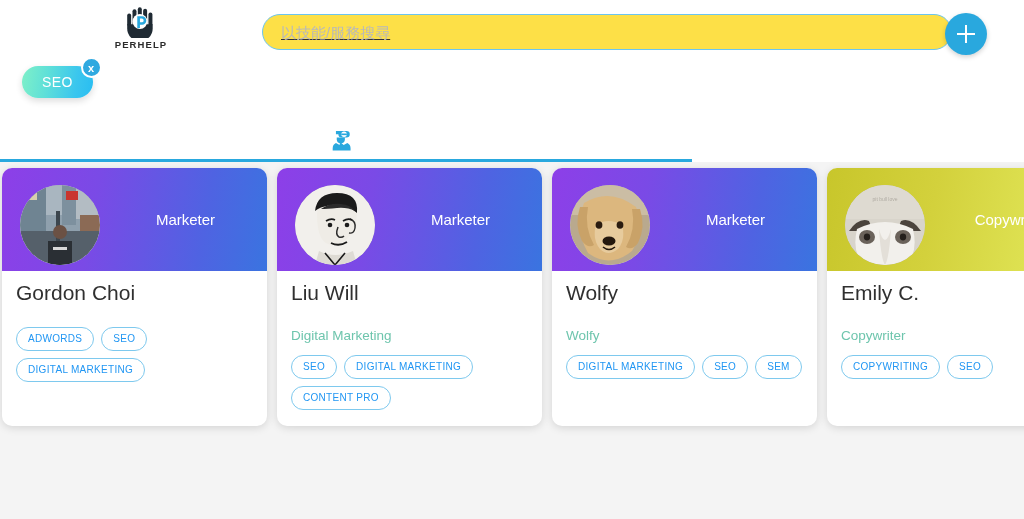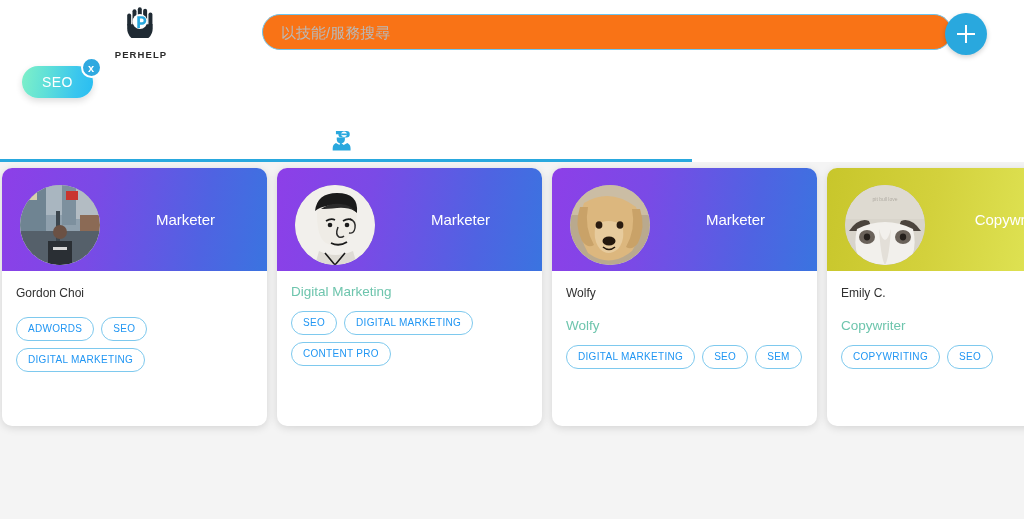--- a/index.html
+++ b/index.html
@@ -36,41 +36,42 @@
     flex-direction: column;
     align-items: center;
     justify-content: flex-start;
   }
   .logo-mark { width: 34px; height: 34px; display:block; }
   .logo-text {
     font-size: 9.5px;
     font-weight: bold;
     letter-spacing: 1.1px;
     color: #2b2b2b;
-    margin-top: 11px;
+    margin-top: 1px;
   }
 
   .search-wrap {
     position: absolute;
     left: 262px;
     top: 14px;
     width: 690px;
     height: 36px;
   }
   .search-input {
     width: 100%;
     height: 36px;
     border: 1px solid #6cc5f0;
     border-radius: 18px;
-    background: #f97316;
+    background: #fde047;
     outline: none;
     padding: 0 18px;
     font-size: 15px;
     font-family: "Liberation Sans", sans-serif;
     color: #333;
+    text-decoration: underline;
   }
   .search-input::placeholder { color: #b9b9b9; }
 
   .add-btn {
     position: absolute;
     left: 945px;
     top: 13px;
     width: 42px;
     height: 42px;
     border-radius: 50%;
@@ -217,24 +218,24 @@
     font-size: 15px;
     white-space: nowrap;
     overflow: hidden;
   }
 
   .card-body {
     flex: 1;
     padding: 12px 14px 10px 14px;
   }
   .person-name {
-    font-size: 12px;
+    font-size: 21px;
     color: #303030;
     line-height: 20px;
-    margin-bottom: 14px;
+    margin-bottom: 24px;
   }
   .person-sub {
     font-size: 13.5px;
     color: #6ec5ad;
     line-height: 18px;
     margin-bottom: 10px;
   }
   .tag-list {
     display: flex;
     flex-wrap: wrap;
@@ -371,20 +372,21 @@
             <path d="M43 42 q-3 8 1 10 q3 1 5 -1" fill="none" stroke="#2b2b2b" stroke-width="1.5"></path>
             <path d="M36 58 q8 4 16 -1" fill="none" stroke="#1b1b1b" stroke-width="1.8"></path>
             <path d="M24 66 q16 8 34 0 l4 14 h-42 z" fill="#dedbd4"></path>
             <path d="M30 68 l10 12 l10 -12" fill="none" stroke="#1b1b1b" stroke-width="1.6"></path>
           </g>
         </svg>
       </div>
       <div class="role-label">Marketer</div>
     </div>
     <div class="card-body">
+      <div class="person-name">Liu Will</div>
       <div class="person-sub">Digital Marketing</div>
       <div class="tag-list">
         <span class="tag">SEO</span>
         <span class="tag">DIGITAL MARKETING</span>
         <span class="tag">CONTENT PRO</span>
       </div>
     </div>
   </div>
 
   <div class="card">

